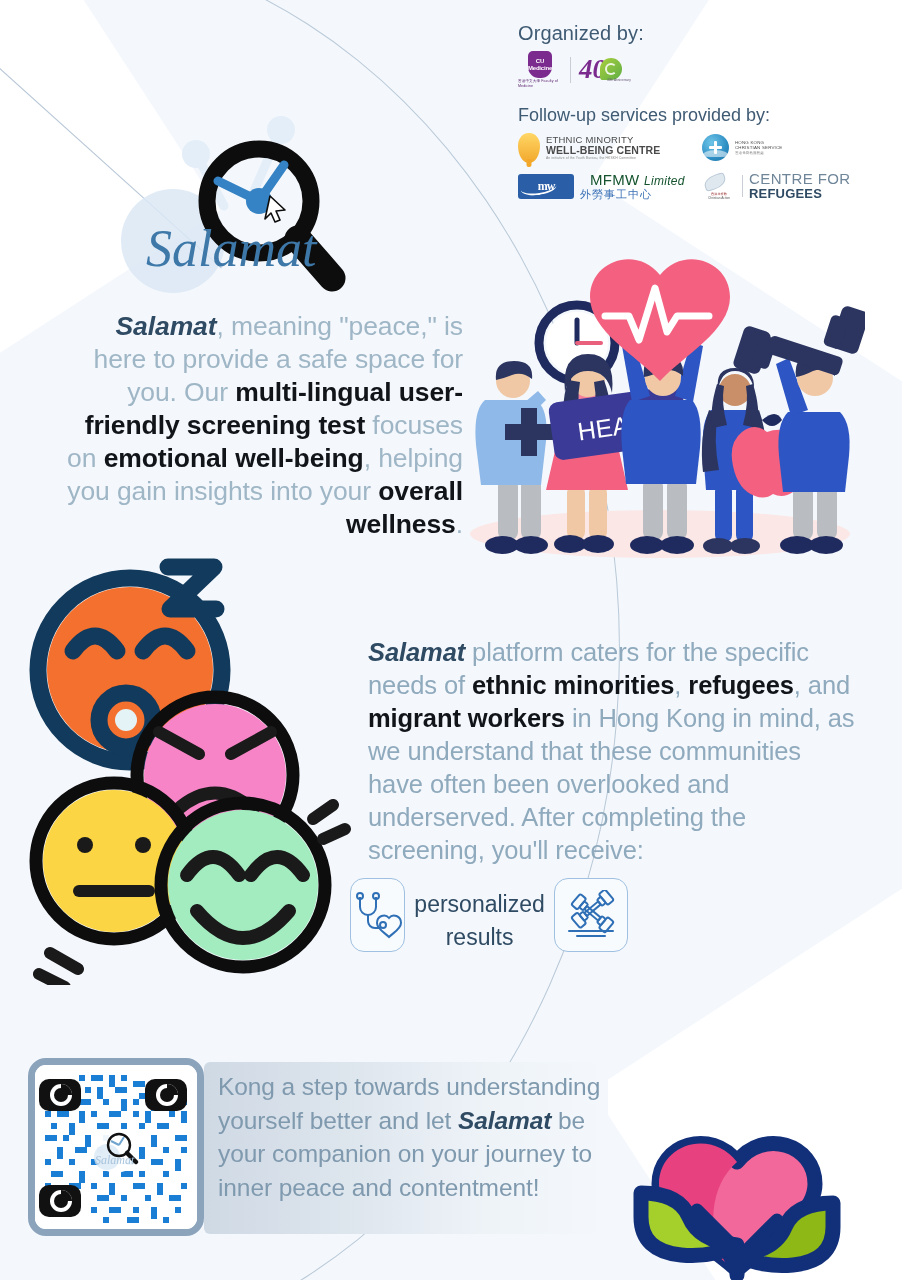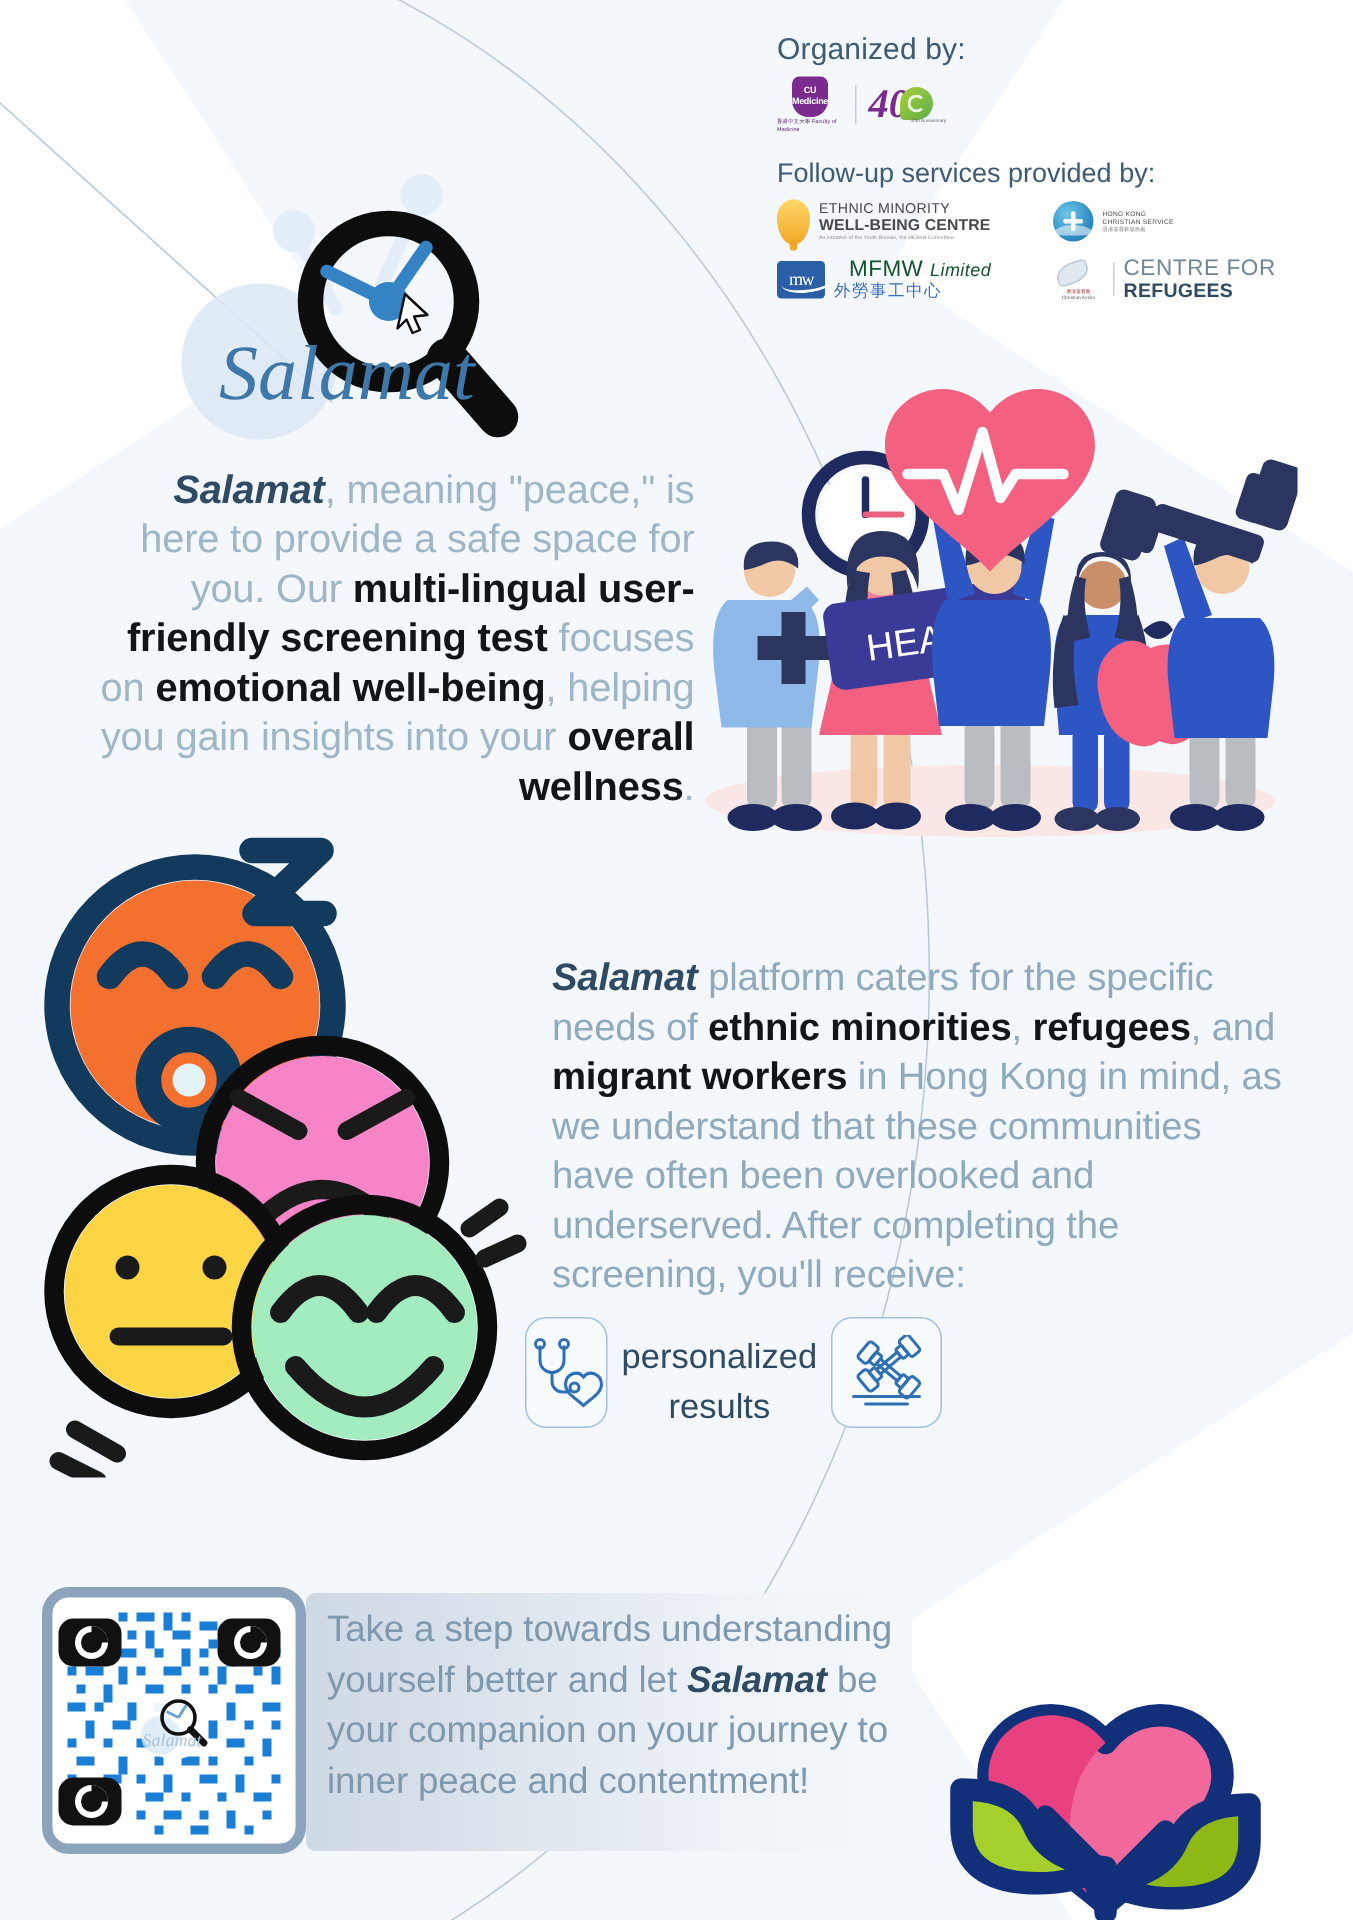--- a/index.html
+++ b/index.html
@@ -161,25 +161,26 @@
     background:rgba(255,255,255,.55);
     border-radius:50%/90% 90% 10% 10%;
   }
   .hkcs-text { line-height: 1.25; }
   .hkcs-text .l1 { font-size: 4.4px; color: #4a4a4a; letter-spacing: .2px;}
   .hkcs-text .l2 { font-size: 4.4px; color: #4a4a4a; letter-spacing: .2px;}
   .hkcs-text .l3 { font-size: 3.6px; color: #8c8c8c;}
 
   
   .mfmw-mark {
-    width: 32px; height: 25px; background: #2a5fa8;
+    width: 56px; height: 25px; background: #2a5fa8;
     border-radius: 3px; position: relative; flex: 0 0 auto;
     display:flex;align-items:center;justify-content:center;
     color:#fff; font-size:12px; font-family:"Liberation Serif",serif;
     letter-spacing:-1px;
+    font-weight:bold;
   }
   .mfmw-mark .swoosh{
     position:absolute; left:3px; bottom:4px; width:36px; height:9px;
     border-bottom:2.5px solid #fff; border-radius:0 0 60% 60%/0 0 100% 100%;
     transform:rotate(-8deg);
   }
   .mfmw-text { line-height:1.12; }
   .mfmw-text .l1 {
     font-size: 15px; color:#14532d; font-family:Liberation Sans, sans-serif;
     letter-spacing:.3px;
@@ -683,21 +684,21 @@
         <g>
           <circle cx="84" cy="80" r="11" fill="none" stroke="#111" stroke-width="2.4"></circle>
           <path d="M92 88 L101 97" stroke="#111" stroke-width="4.5" stroke-linecap="round"></path>
           <path d="M84 80 L76 76 M84 80 L89 72" stroke="#6fa4cf" stroke-width="2"></path>
         </g>
         <text x="60" y="99" font-family="Liberation Serif, serif" font-size="12" font-style="italic" fill="#a9c4dc">Salamat</text>
       </svg>
     </div>
 
     <div class="cta">
-      <span>Take a step towards understanding yourself better and let </span><span class="sal">Salamat</span><span> be your companion on your journey to inner peace and contentment!</span>
+      <span>Kong a step towards understanding yourself better and let </span><span class="sal">Salamat</span><span> be your companion on your journey to inner peace and contentment!</span>
     </div>
   </div>
 
   <div class="layer flower">
     <svg width="225" height="230" viewBox="0 0 225 230">
       <path d="M112 120 V225" stroke="#12307a" stroke-width="15" stroke-linecap="round"></path>
       <path d="M112 112 c-26 -34 -78 -18 -78 22 c0 34 52 62 78 86 c26 -24 78 -52 78 -86 c0 -40 -52 -56 -78 -22z" fill="#f2689a" stroke="#12307a" stroke-width="15" stroke-linejoin="round"></path>
       <path d="M112 112 c-26 -34 -78 -18 -78 22 c0 30 40 56 66 78 c-18 -30 -16 -76 12 -100z" fill="#e8417f"></path>
       <path d="M112 195 q-38 -4 -48 -28 q-10 -24 -48 -24 v24 q0 34 40 38 q30 3 56 -10z" fill="#a5cf2a" stroke="#12307a" stroke-width="15" stroke-linejoin="round"></path>
       <path d="M112 205 q38 -4 48 -28 q10 -24 48 -24 v24 q0 34 -40 38 q-30 3 -56 -10z" fill="#8db815" stroke="#12307a" stroke-width="15" stroke-linejoin="round"></path>

